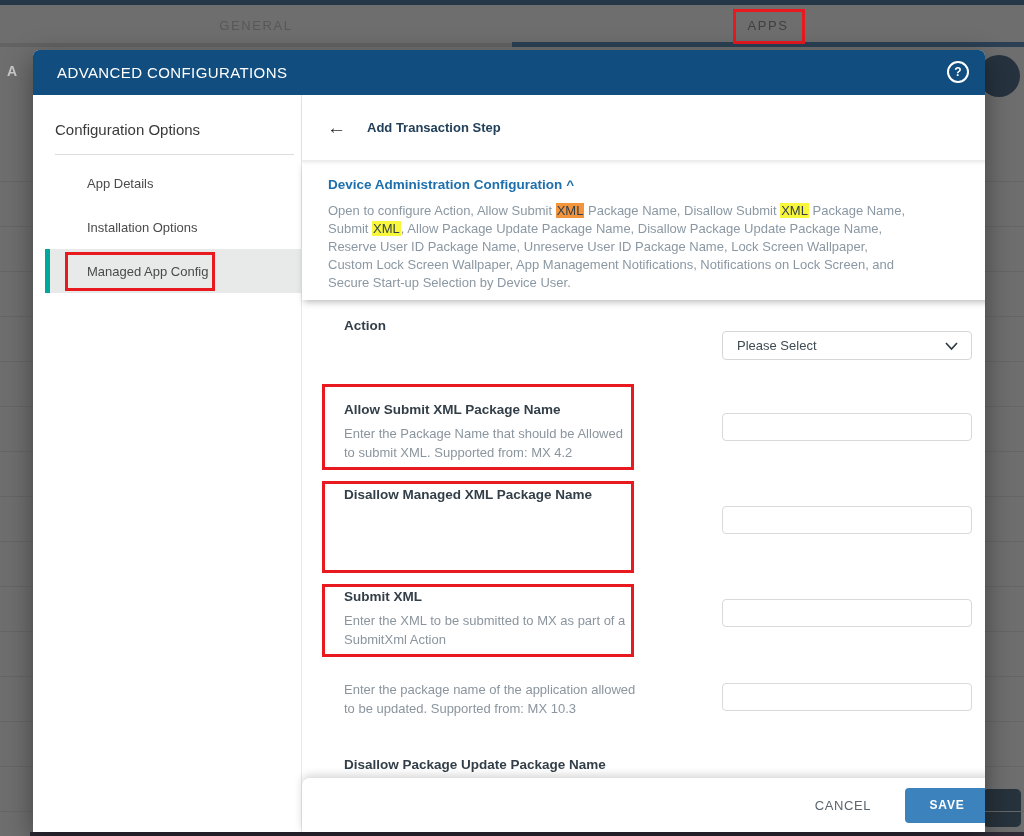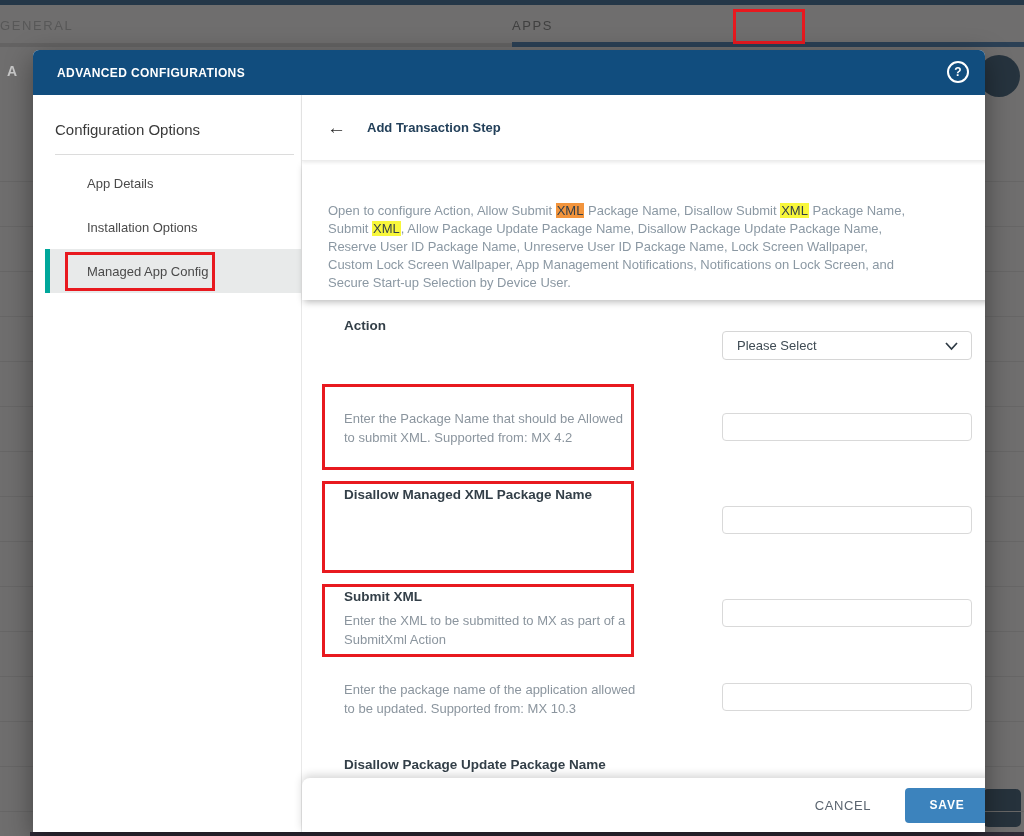--- a/index.html
+++ b/index.html
@@ -5,21 +5,21 @@
   html,body{margin:0;padding:0;}
   body{
     width:1024px;height:836px;position:relative;overflow:hidden;
     font-family:"Liberation Sans","DejaVu Sans",sans-serif;
     background:#6f6e6e;
   }
   
   .bg-layer{position:absolute;inset:0;z-index:1;}
   .top-strip{position:absolute;left:0;top:0;width:1024px;height:5px;background:#243748;}
   .tab-bar{position:absolute;left:0;top:5px;width:1024px;height:41px;display:flex;}
-  .tab{flex:1;display:flex;align-items:center;cursor:pointer;}
+  .tab{flex:1;display:flex;align-items:center;justify-content:center;cursor:pointer;}
   .tab span{font-size:13px;letter-spacing:1.6px;color:#585858;}
   .tab.active span{color:#404040;}
   .tab-underline{position:absolute;left:512px;top:42px;width:512px;height:5px;background:#2b4055;}
   .tab-underline-left{position:absolute;left:0;top:43px;width:512px;height:4px;background:#646363;}
   .bg-letter{position:absolute;left:7px;top:63px;color:#c9c9c9;font-size:14px;font-weight:bold;}
   .bg-rowline{position:absolute;left:0;width:1024px;height:1px;background:#676666;}
   .bg-circle{position:absolute;left:978px;top:55px;width:42px;height:42px;border-radius:50%;background:#26333e;}
   .bg-btn-dark{position:absolute;left:983px;top:789px;width:38px;height:38px;border-radius:5px;background:#26323c;}
   .bg-bottom-strip{position:absolute;left:30px;top:832px;width:994px;height:4px;background:#2f2a36;}
   
@@ -28,21 +28,21 @@
   
   .modal{
     position:absolute;left:33px;top:50px;width:952px;height:782px;z-index:10;
     background:#ffffff;border-radius:6px 6px 0 0;overflow:hidden;
     box-shadow:0 8px 28px rgba(0,0,0,.4);
   }
   .modal-header{
     position:absolute;left:0;top:0;width:100%;height:45px;background:#114d7e;
     display:flex;align-items:center;
   }
-  .modal-title{color:#ffffff;font-size:12px;font-weight:bold;letter-spacing:.4px;margin-left:24px;}
+  .modal-title{color:#ffffff;font-size:15px;font-weight:normal;letter-spacing:.4px;margin-left:24px;}
   .help-btn{
     position:absolute;right:16px;top:11px;width:22px;height:22px;border:2px solid #ffffff;
     border-radius:50%;box-sizing:border-box;display:flex;align-items:center;justify-content:center;
     color:#ffffff;font-size:12px;font-weight:bold;cursor:pointer;
   }
   .modal-body{position:absolute;left:0;top:45px;width:952px;height:737px;display:flex;padding-left:12px;}
   
   .sidebar{width:257px;height:100%;background:#ffffff;border-right:1px solid #e8e8e8;box-sizing:border-box;}
   .sb-heading{margin:26px 0 0 10px;font-size:15px;color:#3a3a3a;}
   .sb-divider{margin:16px 7px 0 10px;border-top:1px solid #dcdcdc;height:0;}
@@ -175,35 +175,39 @@
         </div>
     </div>
 
     <div class="content">
       <div class="back-head">
         <span class="back-arrow">←</span>
         <span class="back-title">Add Transaction Step</span>
       </div>
 
       <div class="section-head">
+        <div class="section-title">
+          <span>Device Administration Configuration</span><span class="section-caret">^</span>
+        </div>
         <div class="section-desc"><span>Open to configure Action, Allow Submit </span><span class="hl hl-orange">XML</span><span> Package Name, Disallow Submit </span><span class="hl hl-yellow">XML</span><span> Package Name, Submit </span><span class="hl hl-yellow">XML</span><span>, Allow Package Update Package Name, Disallow Package Update Package Name, Reserve User ID Package Name, Unreserve User ID Package Name, Lock Screen Wallpaper, Custom Lock Screen Wallpaper, App Management Notifications, Notifications on Lock Screen, and Secure Start-up Selection by Device User.</span></div>
       </div>
 
       <div class="fields-area">
         <div class="anno anno-a"></div>
         <div class="anno anno-b"></div>
         <div class="anno anno-c"></div>
       <div class="frow r0"><div class="f-text">
               <div class="f-label">Action</div>
             </div><div class="f-control f-select">
               <span class="sel-val">Please Select</span>
               <span class="chev"><svg width="13" height="9" viewBox="0 0 13 9">
                   <path d="M1 1l5.5 6L12 1" fill="none" stroke="#2e3a44" stroke-width="1.7"></path>
                 </svg></span>
             </div></div><div class="frow r1"><div class="f-text">
+              <div class="f-label">Allow Submit XML Package Name</div>
               <div class="f-desc">Enter the Package Name that should be Allowed to submit XML. Supported from: MX 4.2</div>
             </div><input class="f-control f-input" style=""></div><div class="frow r2"><div class="f-text">
               <div class="f-label">Disallow Managed XML Package Name</div>
             </div><input class="f-control f-input" style=""></div><div class="frow r3"><div class="f-text">
               <div class="f-label">Submit XML</div>
               <div class="f-desc">Enter the XML to be submitted to MX as part of a SubmitXml Action</div>
             </div><input class="f-control f-input" style=""></div><div class="frow r4"><div class="f-text">
               <div class="f-desc">Enter the package name of the application allowed to be updated. Supported from: MX 10.3</div>
             </div><input class="f-control f-input" style=""></div><div class="frow r5"><div class="f-text">
               <div class="f-label">Disallow Package Update Package Name</div>

